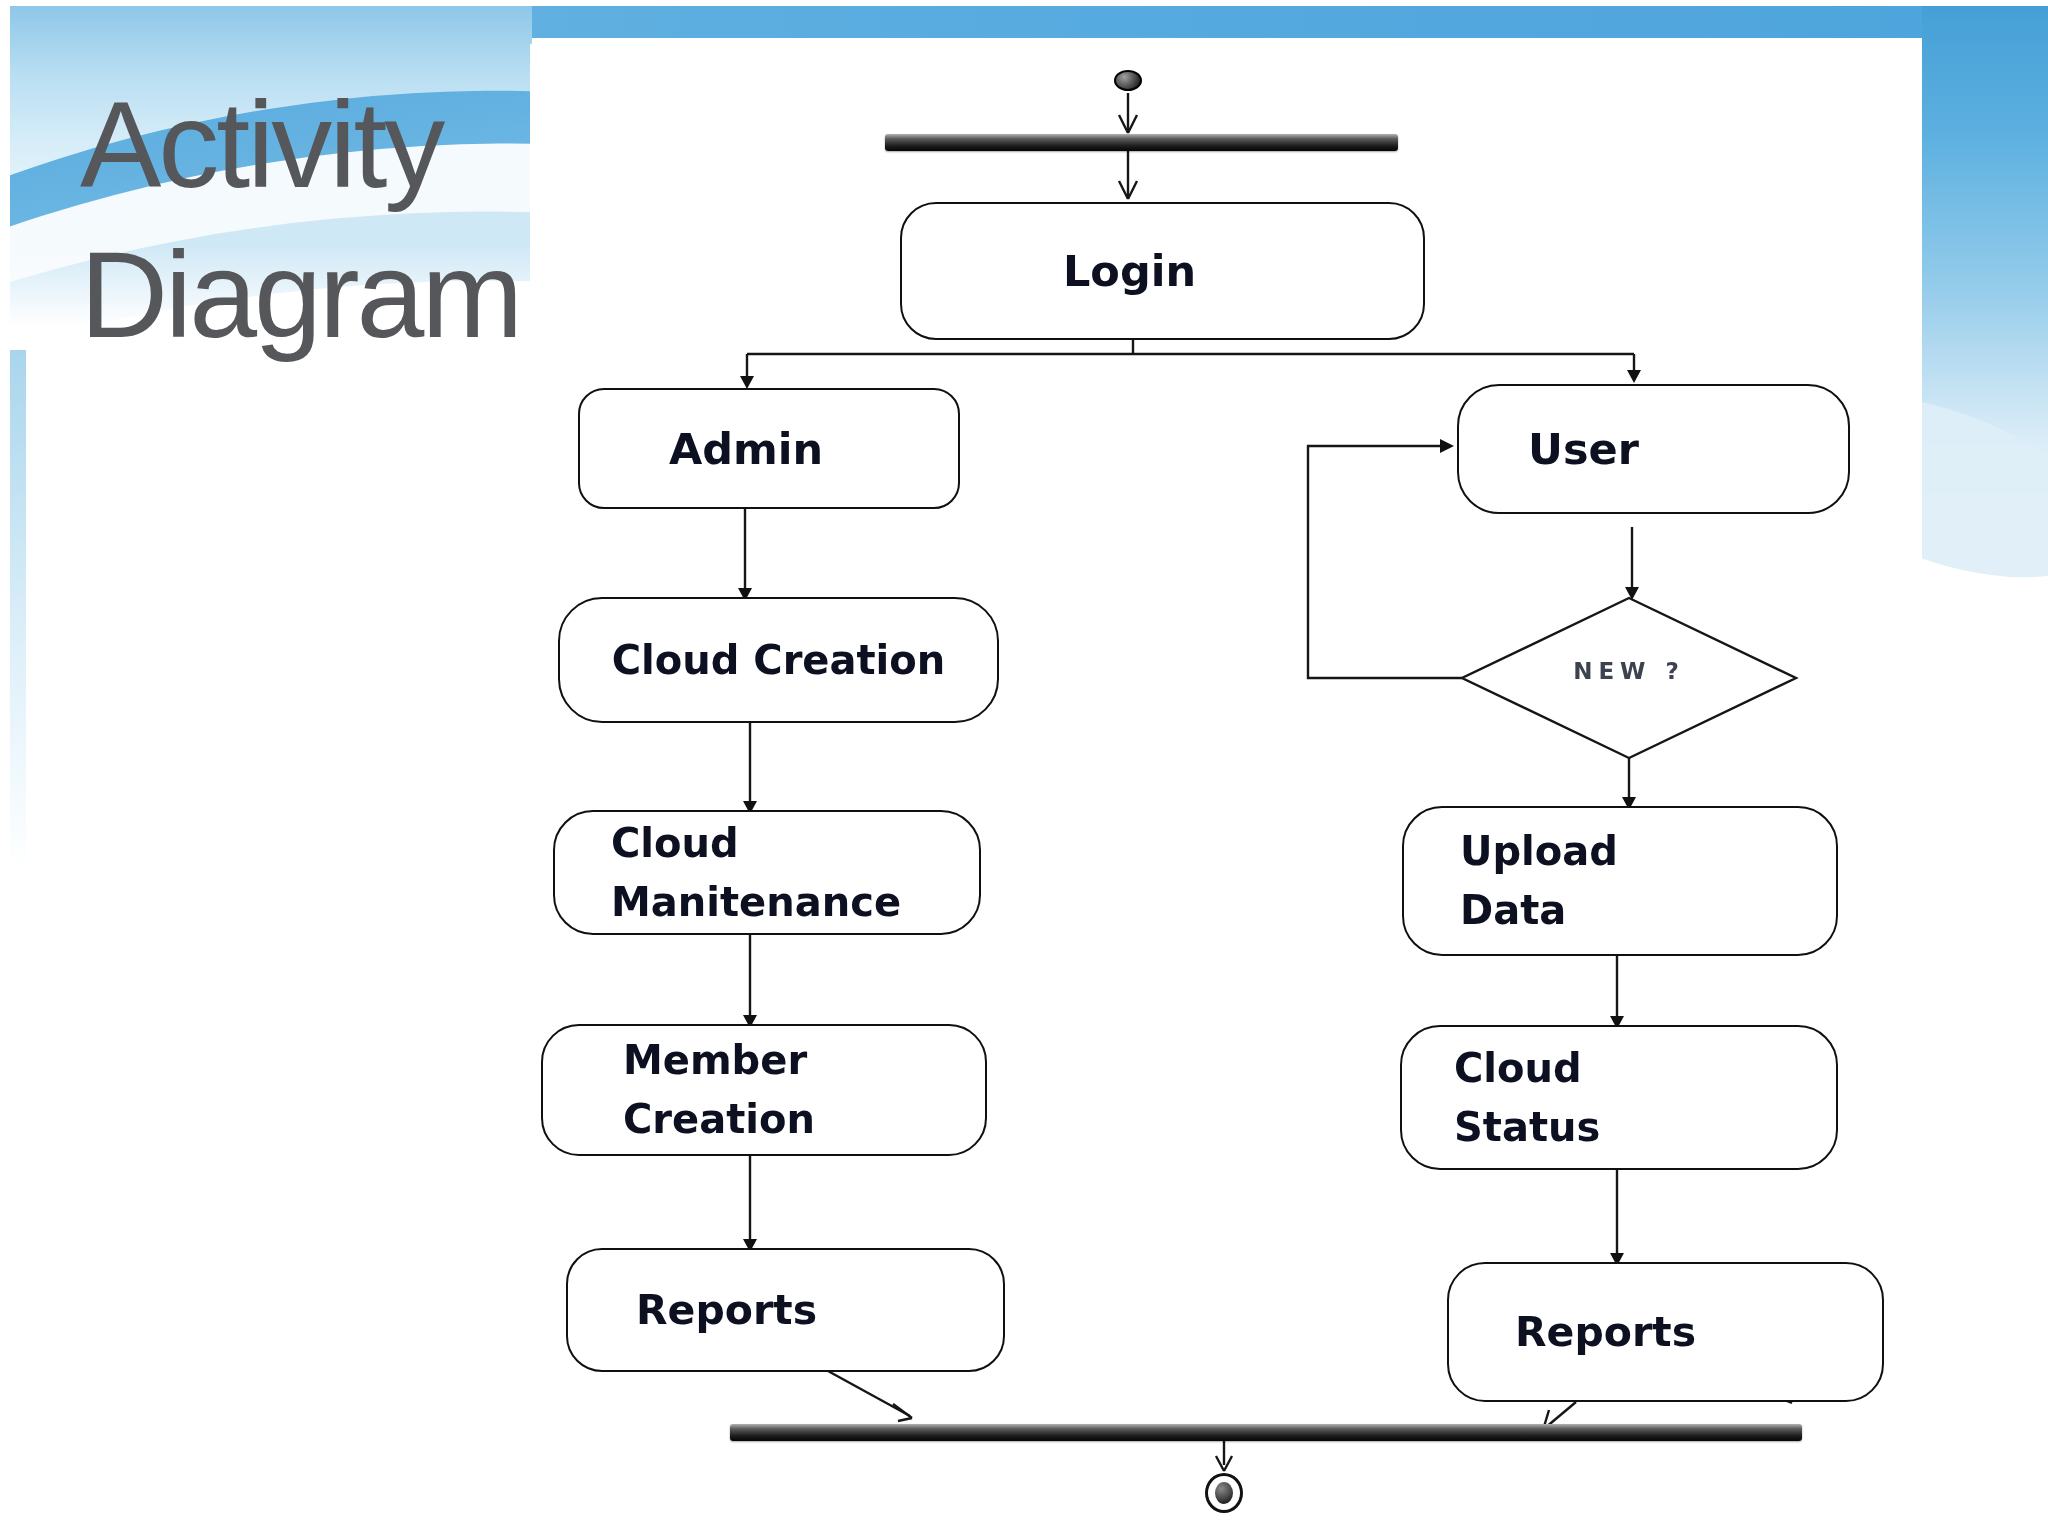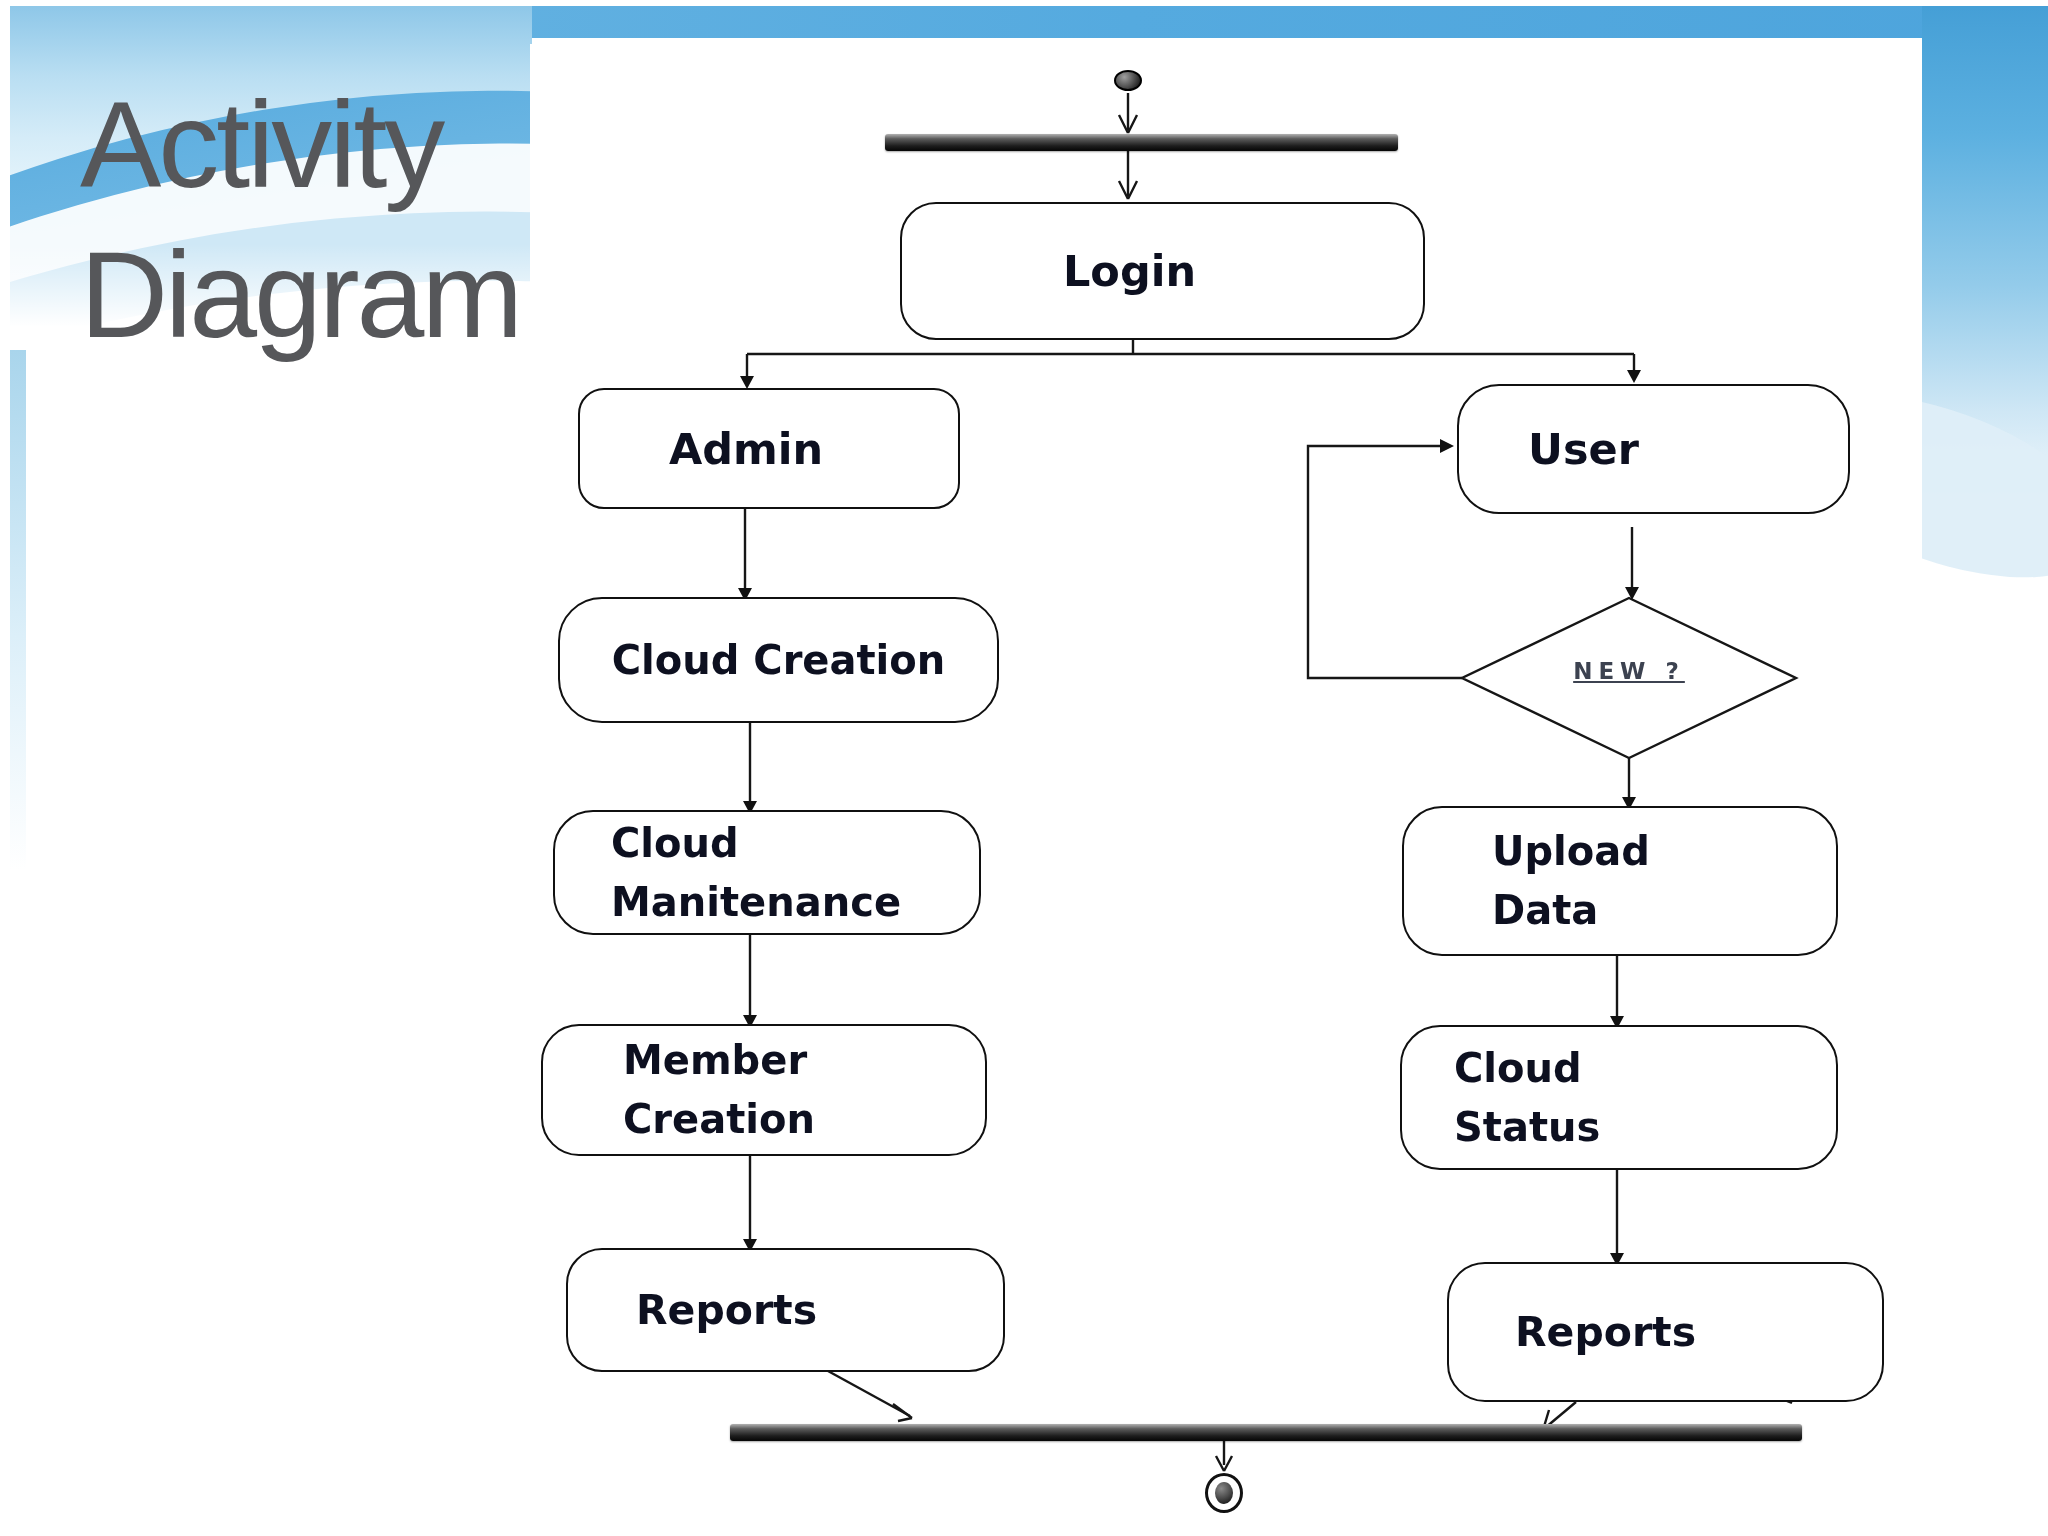--- a/index.html
+++ b/index.html
@@ -49,21 +49,21 @@
   .init-dot{position:absolute;z-index:5;left:1114px;top:70px;width:28px;height:21px;border-radius:50%;
             border:2px solid #000;box-sizing:border-box;
             background:radial-gradient(circle at 35% 30%,#a0a0a0,#555 48%,#141414 90%);}
   .final-ring{position:absolute;z-index:5;left:1205px;top:1473px;width:38px;height:40px;border-radius:50%;
               border:3px solid #111;box-sizing:border-box;background:#fff;
               display:flex;align-items:center;justify-content:center;}
   .final-dot{width:18px;height:22px;border-radius:50%;
              background:radial-gradient(circle at 35% 30%,#8a8a8a,#4a4a4a 50%,#111 90%);}
 
   .decision-label{position:absolute;z-index:6;left:1529px;top:658px;width:200px;text-align:center;
-                  font-size:23px;font-weight:600;letter-spacing:6px;color:#3c4250;text-decoration:underline;}
+                  font-size:23px;font-weight:600;letter-spacing:6px;color:#3c4250;}
 
   svg.lines{position:absolute;left:0;top:0;z-index:4;}
   svg.lines *{vector-effect:non-scaling-stroke;}
 </style>
 </head>
 <body>
 
 <div id="stage">
 
   <div class="top-strip"></div>
@@ -167,21 +167,21 @@
 
   <div class="node" style="left:541px;top:1024px;width:446px;height:132px;border-radius:38px;padding-left:80px;">
     <div class="ln">Member</div>
     <div class="ln">Creation</div>
   </div>
 
   <div class="node" style="left:566px;top:1248px;width:439px;height:124px;border-radius:36px;padding-left:68px;">
     <div class="lbl" style="font-size:41px;">Reports</div>
   </div>
 
-  <div class="node" style="left:1402px;top:806px;width:436px;height:150px;border-radius:40px;padding-left:88px;">
+  <div class="node" style="left:1402px;top:806px;width:436px;height:150px;border-radius:40px;padding-left:56px;">
     <div class="ln">Upload</div>
     <div class="ln">Data</div>
   </div>
 
   <div class="node" style="left:1400px;top:1025px;width:438px;height:145px;border-radius:40px;padding-left:52px;">
     <div class="ln">Cloud</div>
     <div class="ln">Status</div>
   </div>
 
   <div class="node" style="left:1447px;top:1262px;width:437px;height:140px;border-radius:38px;padding-left:66px;">

